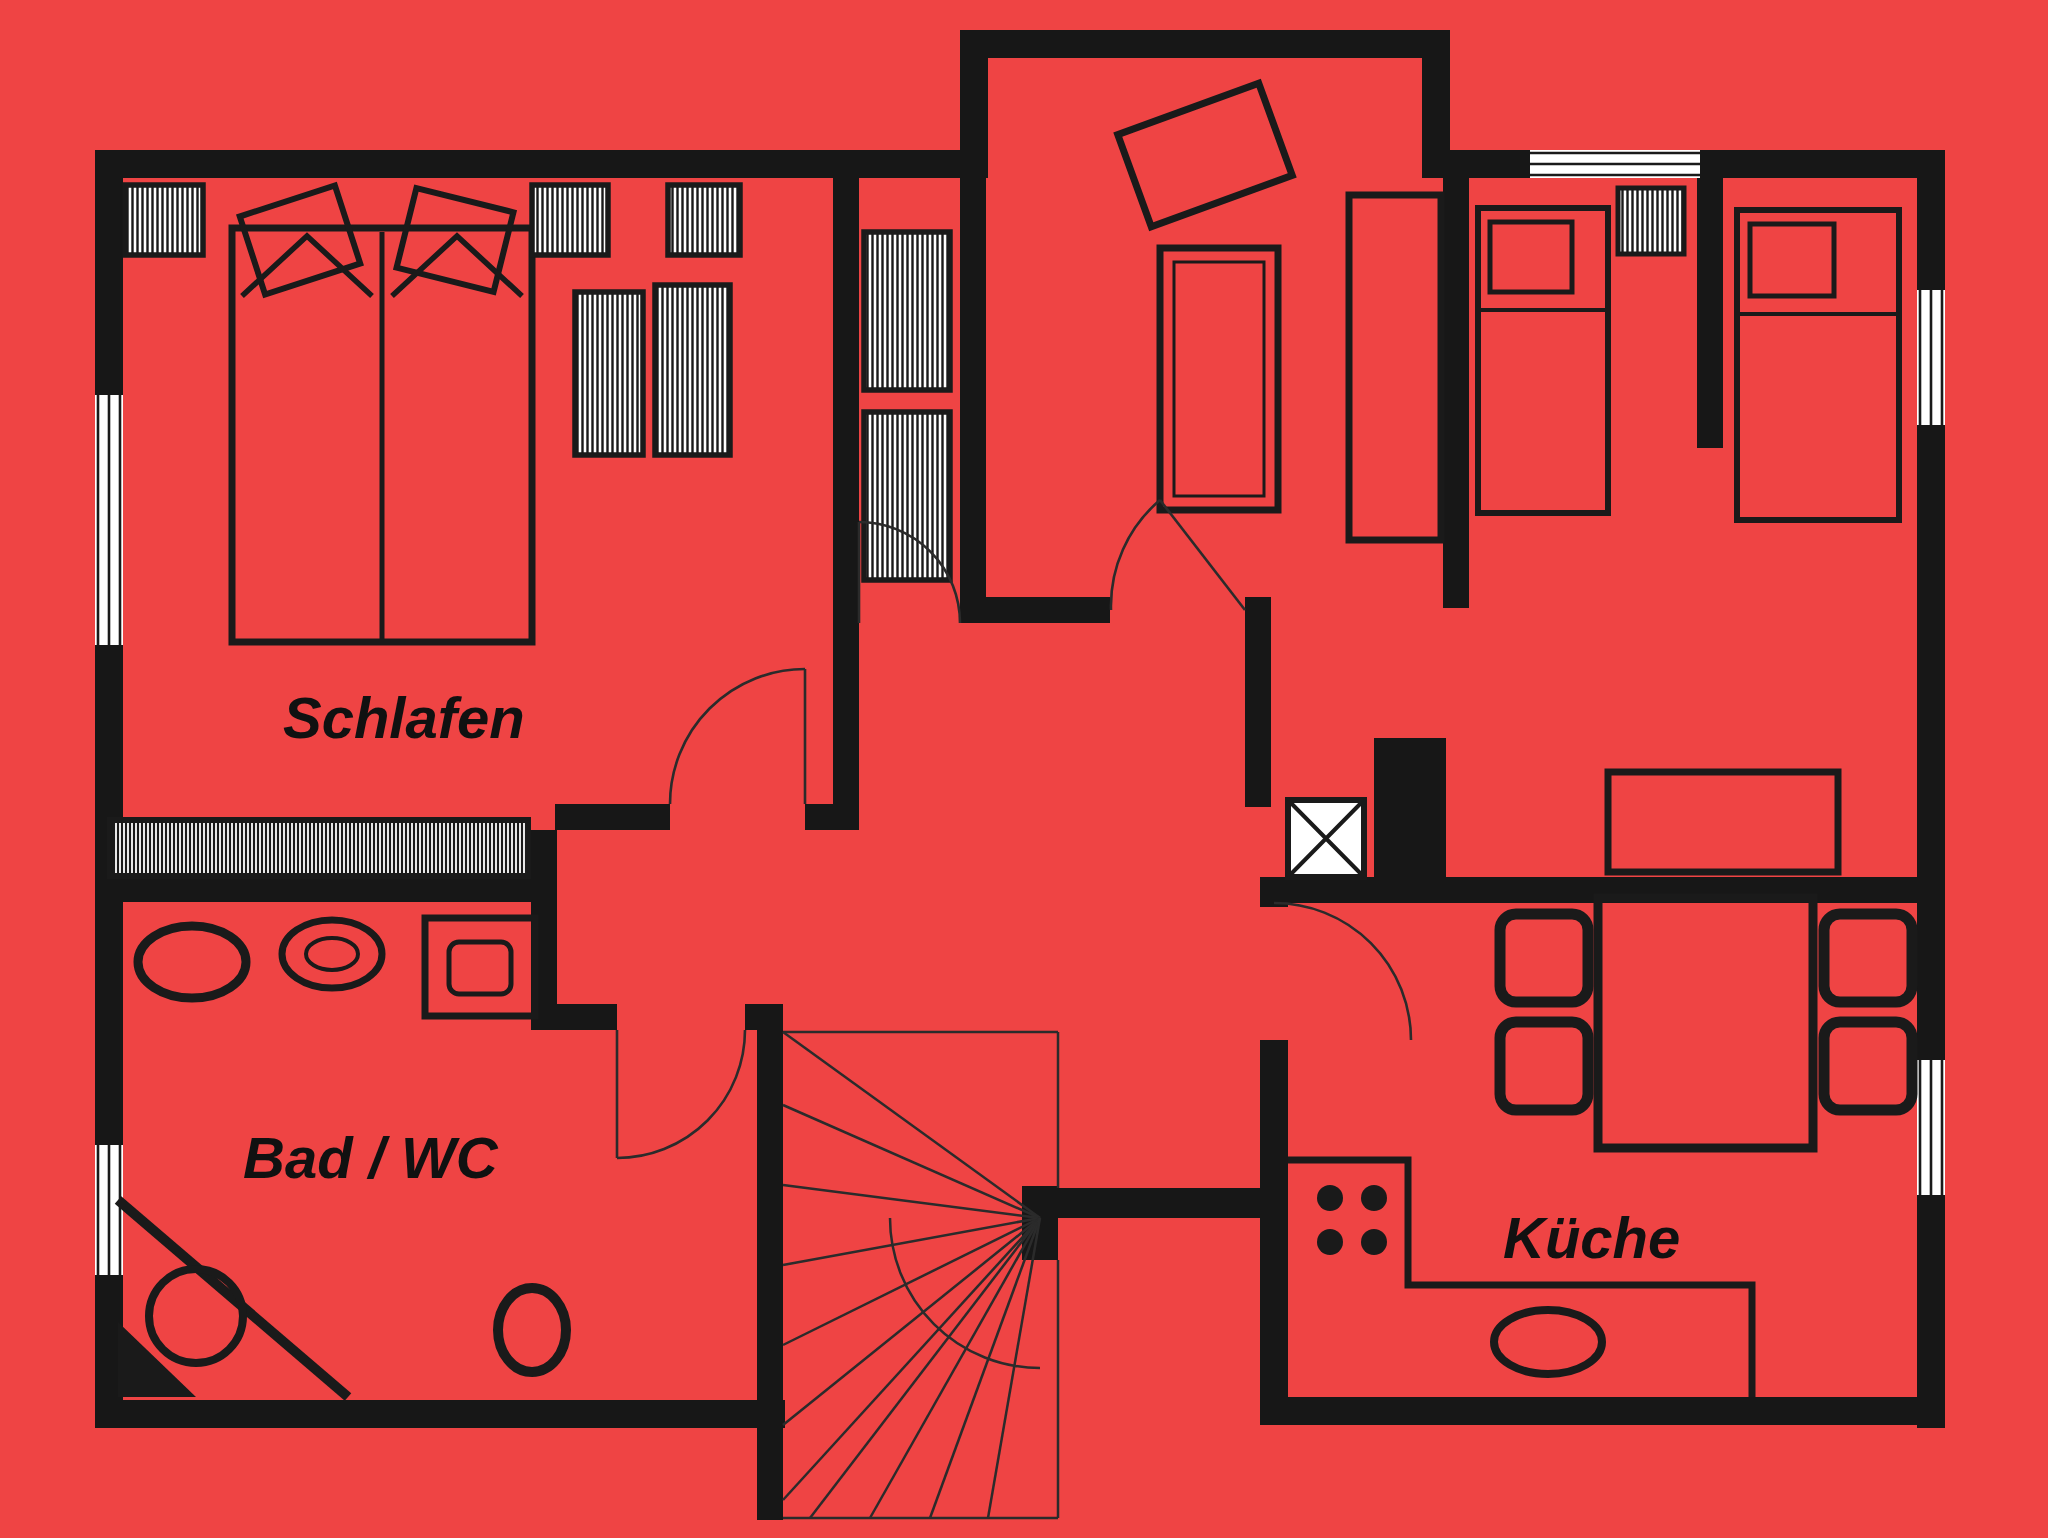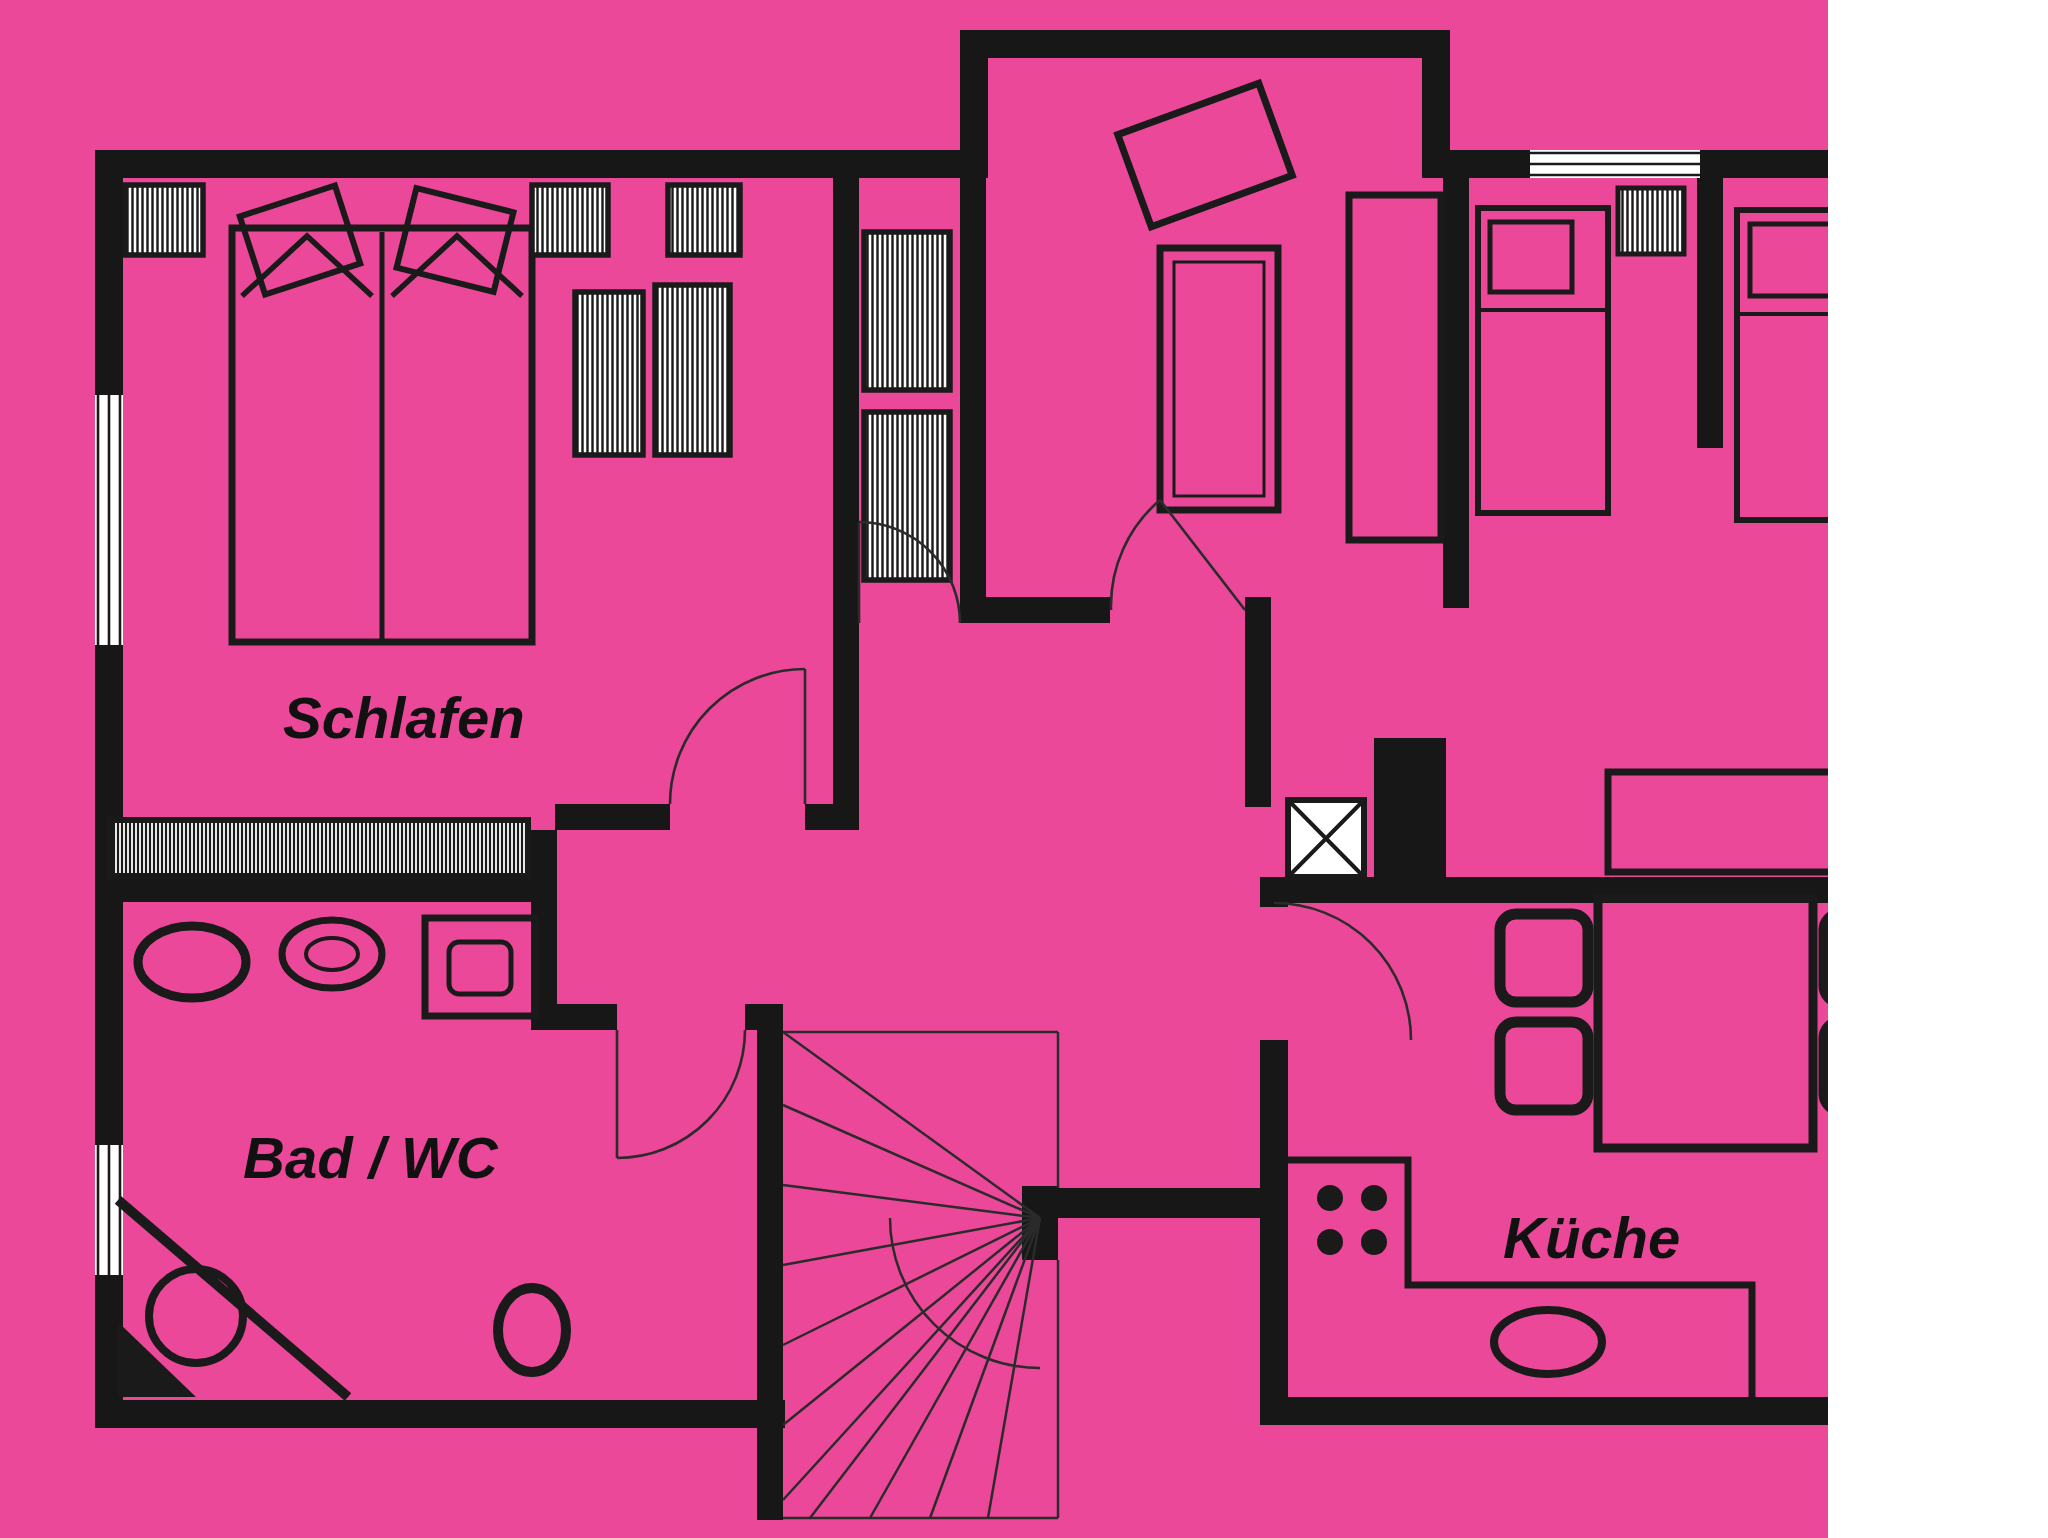--- a/index.html
+++ b/index.html
@@ -1,16 +1,16 @@
 <!DOCTYPE html>
 <html><head>
 <meta charset="utf-8">
 <style>
   html,body{margin:0;padding:0;background:#ffffff;}
-  .stage{width:1828px;height:1538px;position:relative;background:#ec4899;overflow:hidden;}
+  .stage{width:2048px;height:1538px;position:relative;background:#ef4444;overflow:hidden;}
   svg{display:block;}
   .room-label{font-family:"Liberation Sans",sans-serif;font-style:italic;font-weight:700;font-size:58px;fill:#111111;}
 </style>
 </head>
 <body>
 
 <div class="stage">
 <svg width="2048" height="1538" viewBox="0 0 2048 1538">
 
   <defs>

